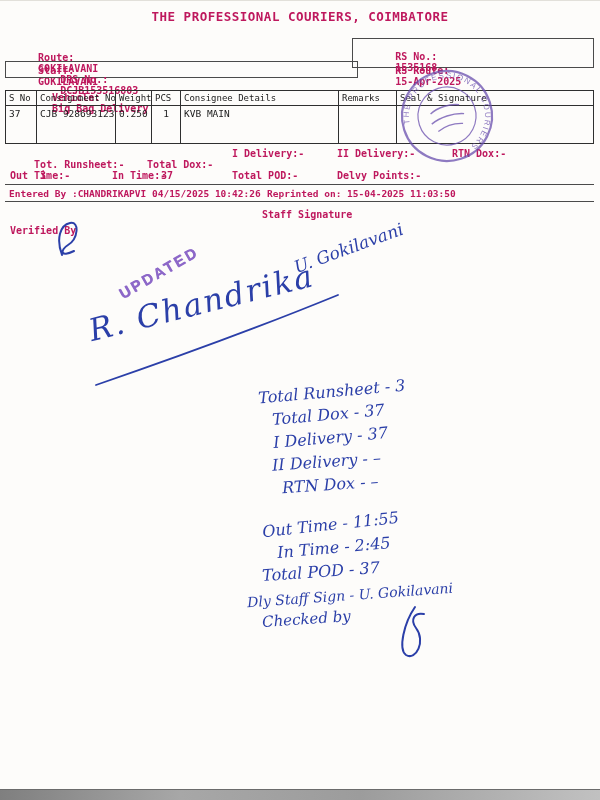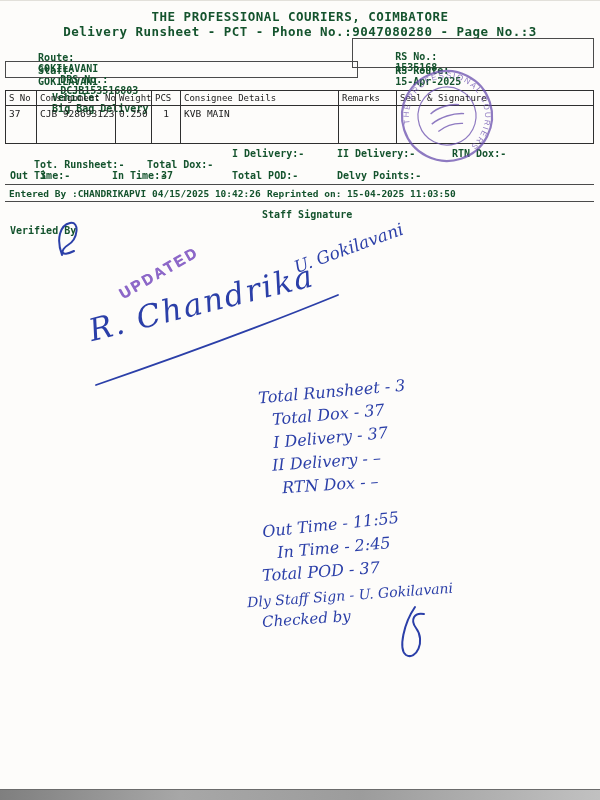--- a/index.html
+++ b/index.html
@@ -5,21 +5,21 @@
   * { margin:0; padding:0; box-sizing:border-box; }
   html,body { background:#ffffff; }
   .page {
     position:relative; width:600px; height:800px; margin:0 auto;
     background:#fdfcfa; overflow:hidden;
     border-top:1px solid #e2e0da;
   }
   .abs { position:absolute; }
   .print {
     font-family:"DejaVu Sans Mono", monospace;
-    font-weight:bold; color:#14532d; white-space:pre; font-size:10px;
+    font-weight:bold; color:#be185d; white-space:pre; font-size:10px;
   }
   .title { font-size:12.5px; letter-spacing:0.5px; }
   .hand {
     font-family:"DejaVu Serif", serif; font-style:italic;
     color:#2b3fa8; white-space:nowrap; font-size:16px;
   }
   .boxed { border:1px solid #4a4a4a; }
   
   .rs-table { left:5px; top:89px; width:589px; border:1px solid #2f2f2f; background:transparent; }
   .tr { display:grid; grid-template-columns:31px 79px 36px 29px 158px 58px 1fr; }
@@ -42,21 +42,20 @@
     background:linear-gradient(90deg,#7f7f7f 0%,#a7a7a7 30%,#9c9c9c 60%,#c1c1c1 100%);
     border-top:1px solid #6b6b6b;
   }
 </style>
 </head>
 <body>
 
 <div class="page">
 
   <div class="abs print title" style="left:0; top:8px; width:100%; text-align:center;">THE PROFESSIONAL COURIERS, COIMBATORE</div>
-  <div class="abs print title" style="left:0; top:23px; width:100%; text-align:center;">Delivery Runsheet - PCT - Phone No.:9047080280 - Page No.:3</div>
 
   <div class="abs print" style="left:14px; top:40px;">
     <span>Route:</span>
     <span>GOKILAVANI</span>
   </div>
   <div class="abs print" style="left:14px; top:53px;">
     <span>Staff:</span>
     <span>GOKILAVANI</span>
   </div>
 

